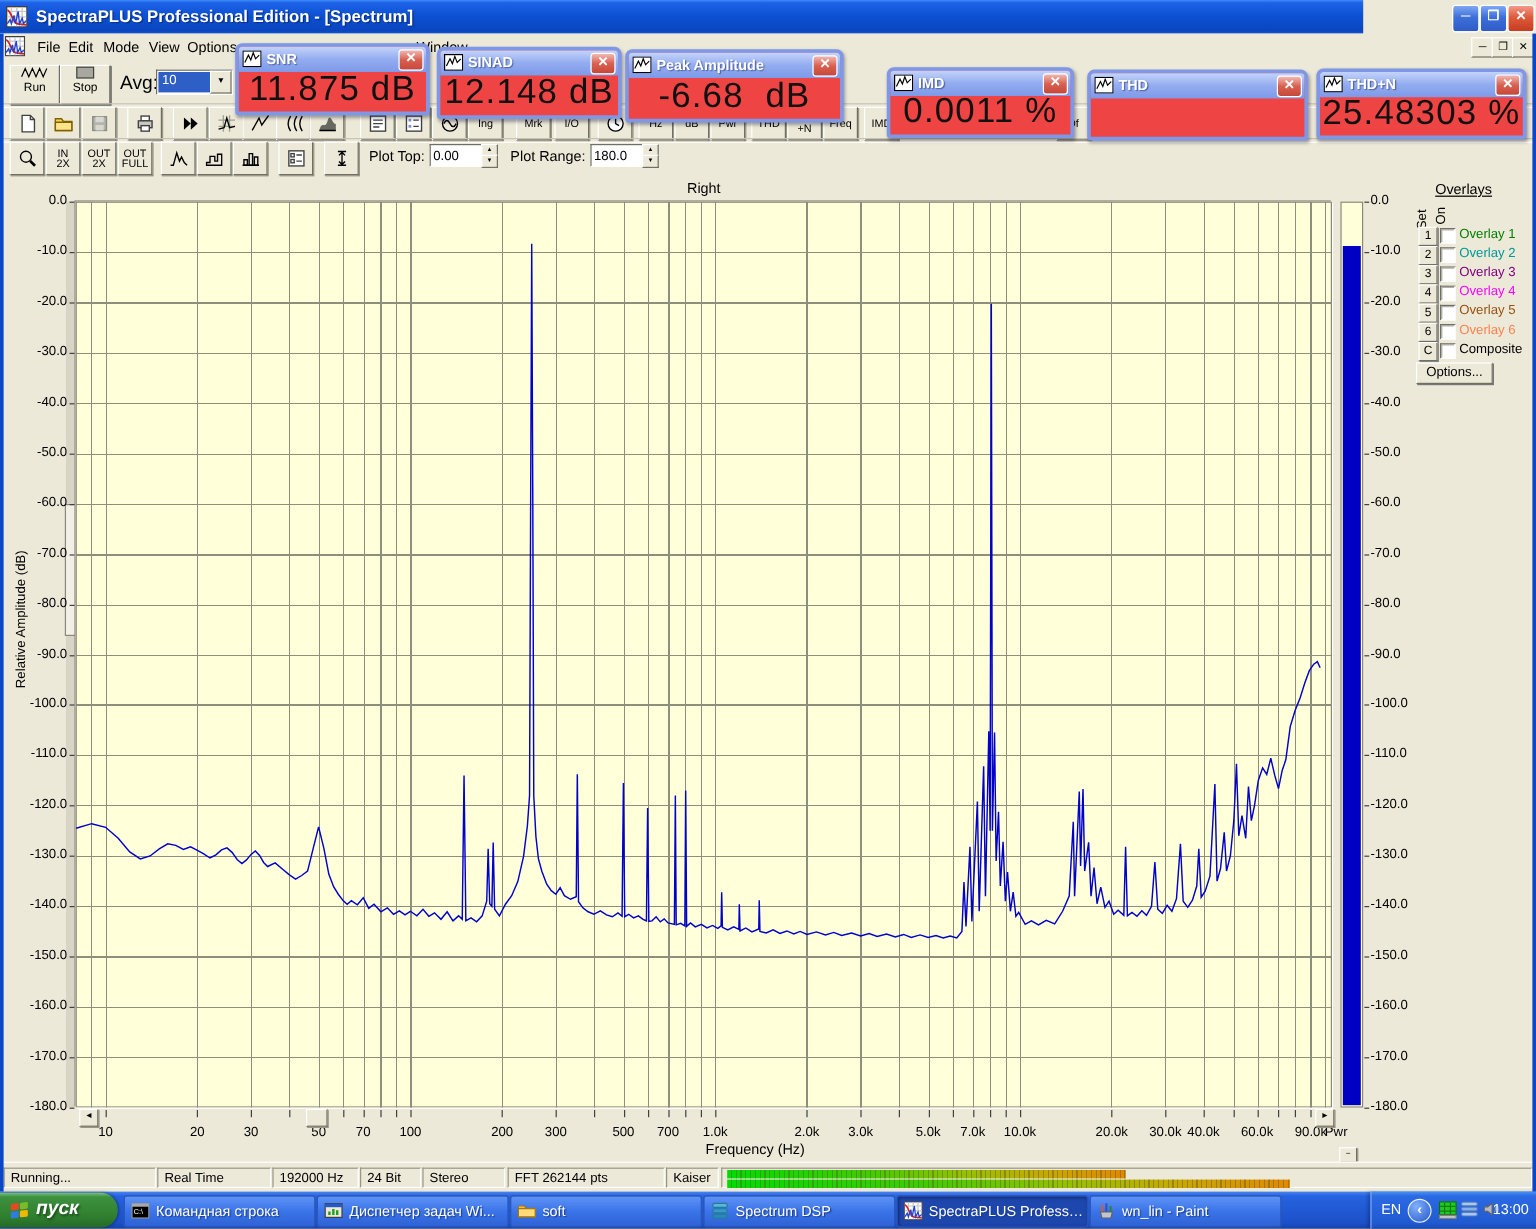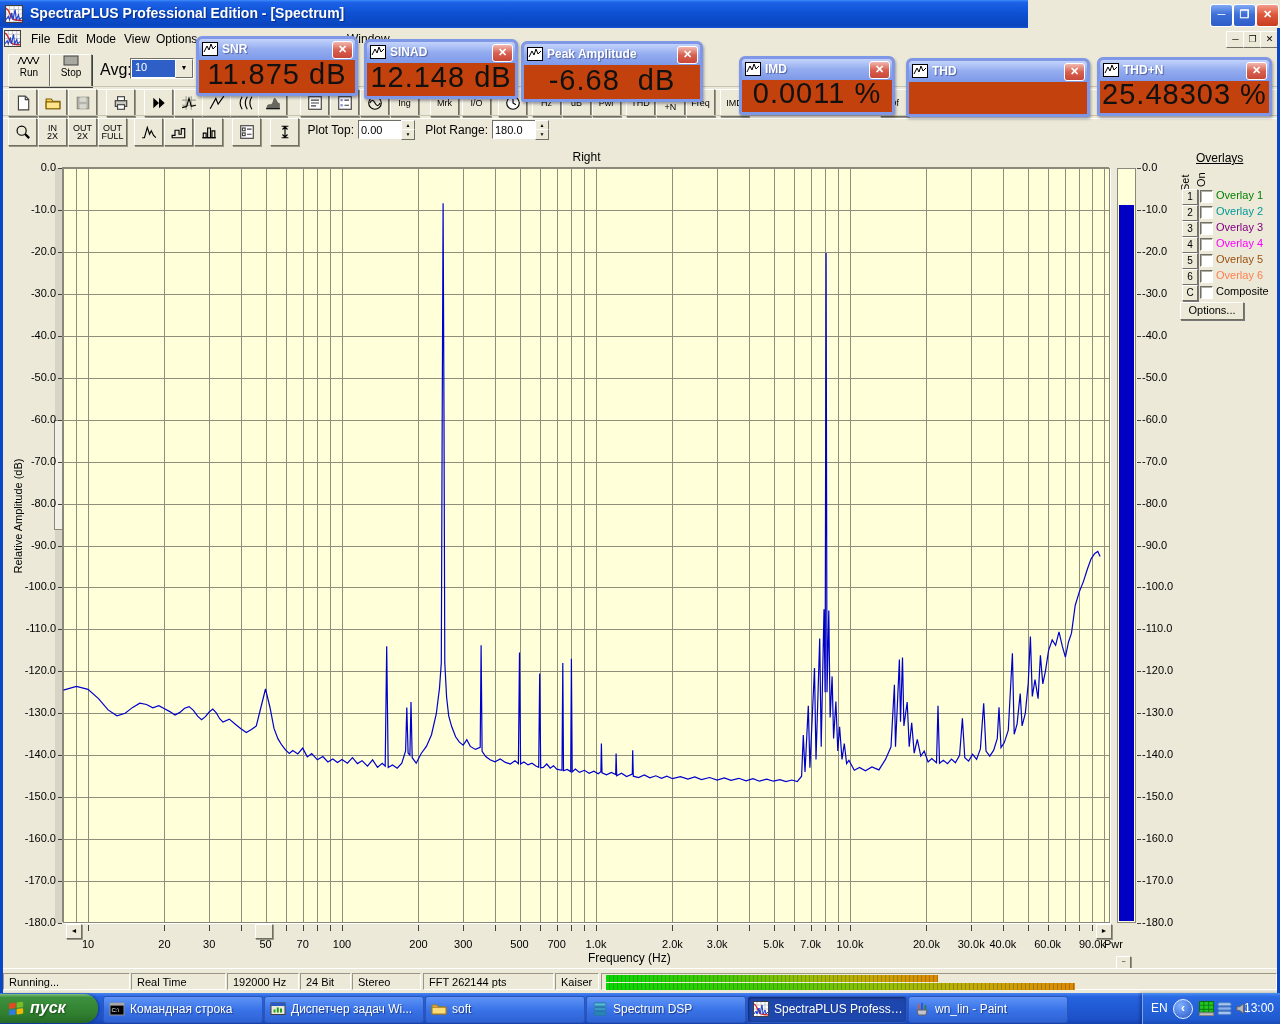--- a/index.html
+++ b/index.html
@@ -1,19 +1,19 @@
 <!DOCTYPE html>
 <html><head>
 <meta charset="utf-8">
 <style>
   html,body{margin:0;padding:0;background:#000;}
   #screen{position:relative;width:1280px;height:1024px;overflow:hidden;
     font-family:"Liberation Sans",sans-serif;background:#ECE9D8;cursor:default;}
   
-  .titlebar{position:absolute;left:0;top:0;width:1028px;height:28px;
+  .titlebar{position:absolute;left:0;top:0;width:1136px;height:28px;
     background:linear-gradient(180deg,#3C8CF8 0%,#1E62E8 8%,#0D51D4 45%,#0A45BE 92%,#1557D8 100%);}
   .titlebar .ticon{position:absolute;left:5px;top:5px;width:18px;height:18px;}
   .titlebar .ttext{position:absolute;left:30px;top:5px;color:#fff;font-weight:bold;font-size:14px;
     text-shadow:1px 1px 1px #0A2C80;}
   .capbtn{position:absolute;top:4px;width:21px;height:21px;border-radius:3px;border:1px solid #fff;
     background:linear-gradient(180deg,#7FA8F4,#3E6FD8 45%,#2E5CC8);color:#fff;font-size:11px;
     text-align:center;line-height:19px;font-weight:bold;}
   .capbtn.close{background:linear-gradient(180deg,#F49A8A,#DE5A3C 45%,#C83C20);}
   
   .menubar{position:absolute;left:0;top:28px;width:1280px;height:22px;background:#ECE9D8;
@@ -71,21 +71,21 @@
   .ovl-vert{position:absolute;font-size:11px;transform:rotate(-90deg);transform-origin:center;}
   .ovl-btn{position:absolute;left:1182px;width:14px;height:14px;background:#ECE9D8;border:1px solid;
     border-color:#fff #6F6F64 #6F6F64 #fff;box-shadow:1px 1px 0 #777;font-size:10px;text-align:center;line-height:13px;}
   .ovl-chk{position:absolute;left:1200px;width:11px;height:11px;background:#fff;border:1px solid;
     border-color:#6F6F64 #fff #fff #6F6F64;box-shadow:inset 1px 1px 0 #b0b0a8;}
   .ovl-lab{position:absolute;left:1216px;font-size:11px;}
   .ovl-opts{position:absolute;left:1180px;top:302px;width:62px;height:16px;background:#ECE9D8;
     border:1px solid;border-color:#fff #6F6F64 #6F6F64 #fff;box-shadow:1px 1px 0 #777;
     font-size:11px;text-align:center;line-height:15px;}
   
-  .mwin{position:absolute;border:3px solid #7E97E6;border-radius:6px 6px 3px 3px;background:#c2410c;
+  .mwin{position:absolute;border:3px solid #7E97E6;border-radius:6px 6px 3px 3px;background:#ef4444;
     box-shadow:1px 2px 3px rgba(0,0,30,.35);z-index:50;}
   .mbar{position:relative;height:21px;border-radius:3px 3px 0 0;
     background:linear-gradient(180deg,#C3D3FA 0%,#93ACF0 50%,#7E99E8 100%);}
   .mbar .micon{position:absolute;left:3px;top:3px;width:16px;height:14px;}
   .mbar .mtitle{position:absolute;left:23px;top:3px;font-size:12px;font-weight:bold;color:#fff;
     text-shadow:1px 1px 1px #5060A0;}
   .mclose{position:absolute;right:2px;top:2px;width:19px;height:16px;border-radius:3px;
     border:1px solid #fff;background:linear-gradient(180deg,#F2B8B0,#D86050 50%,#C84838);
     color:#fff;font-size:11px;font-weight:bold;text-align:center;line-height:14px;}
   .mval{position:absolute;left:0;right:0;bottom:2px;text-align:center;font-size:29px;color:#111;

